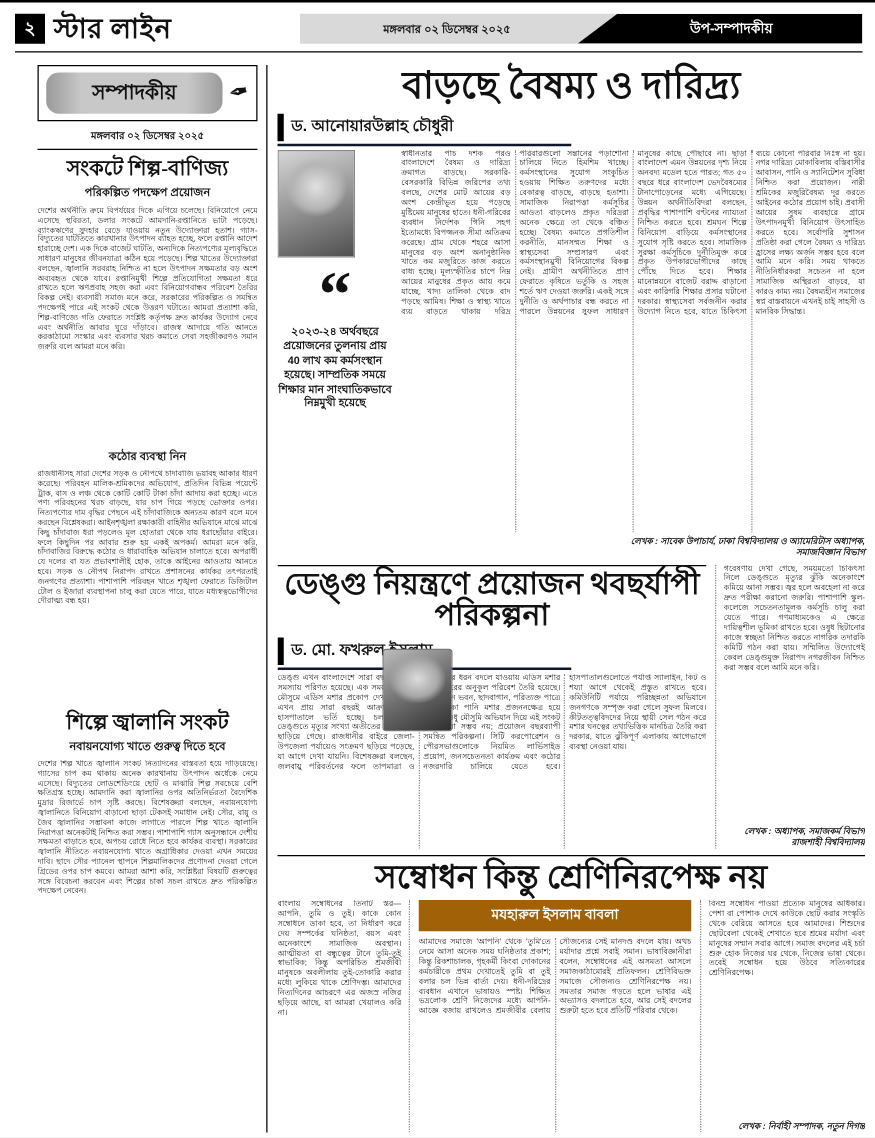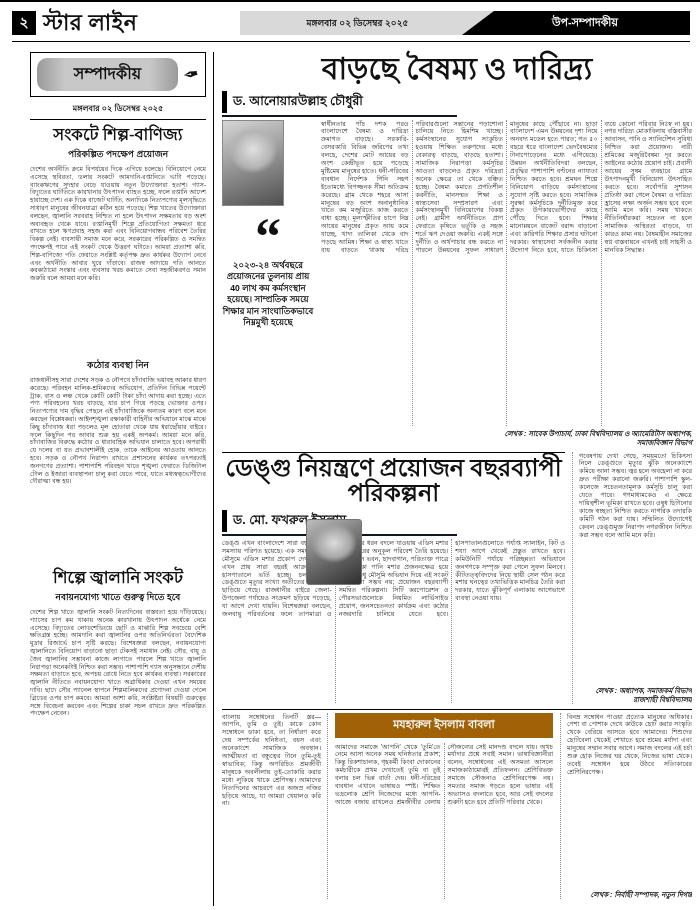--- a/index.html
+++ b/index.html
@@ -148,34 +148,35 @@
             <div class="quote-mark">“</div>
             <div class="quote-text">২০২৩-২৪ অর্থবছরে প্রয়োজনের তুলনায় প্রায় 40 লাখ কম কর্মসংস্থান হয়েছে। সাম্প্রতিক সময়ে শিক্ষার মান সাংঘাতিকভাবে নিম্নমুখী হয়েছে</div>
           </div>
           <div class="a1-text cols">স্বাধীনতার পাঁচ দশক পরও বাংলাদেশে বৈষম্য ও দারিদ্র্য ক্রমাগত বাড়ছে। সরকারি-বেসরকারি বিভিন্ন জরিপের তথ্য বলছে, দেশের মোট আয়ের বড় অংশ কেন্দ্রীভূত হয়ে পড়েছে মুষ্টিমেয় মানুষের হাতে। ধনী-গরিবের ব্যবধান নির্দেশক গিনি সহগ ইতোমধ্যে বিপজ্জনক সীমা অতিক্রম করেছে। গ্রাম থেকে শহরে আসা মানুষের বড় অংশ অনানুষ্ঠানিক খাতে কম মজুরিতে কাজ করতে বাধ্য হচ্ছে। মূল্যস্ফীতির চাপে নিম্ন আয়ের মানুষের প্রকৃত আয় কমে যাচ্ছে, খাদ্য তালিকা থেকে বাদ পড়ছে আমিষ। শিক্ষা ও স্বাস্থ্য খাতে ব্যয় বাড়তে থাকায় দরিদ্র পরিবারগুলো সন্তানের পড়াশোনা চালিয়ে নিতে হিমশিম খাচ্ছে। কর্মসংস্থানের সুযোগ সংকুচিত হওয়ায় শিক্ষিত তরুণদের মধ্যে বেকারত্ব বাড়ছে, বাড়ছে হতাশা। সামাজিক নিরাপত্তা কর্মসূচির আওতা বাড়লেও প্রকৃত দরিদ্ররা অনেক ক্ষেত্রে তা থেকে বঞ্চিত হচ্ছে। বৈষম্য কমাতে প্রগতিশীল করনীতি, মানসম্মত শিক্ষা ও স্বাস্থ্যসেবা সম্প্রসারণ এবং কর্মসংস্থানমুখী বিনিয়োগের বিকল্প নেই। গ্রামীণ অর্থনীতিতে প্রাণ ফেরাতে কৃষিতে ভর্তুকি ও সহজ শর্তে ঋণ দেওয়া জরুরি। একই সঙ্গে দুর্নীতি ও অর্থপাচার বন্ধ করতে না পারলে উন্নয়নের সুফল সাধারণ মানুষের কাছে পৌঁছাবে না। ছাড়া বাংলাদেশ এমন উন্নয়নের দৃশ্য নিয়ে অনবদ্য মডেল হতে পারত; গত ৫০ বছরে ধরে বাংলাদেশ ভেদবৈষম্যের টানাপোড়েনের মধ্যে এগিয়েছে। উন্নয়ন অর্থনীতিবিদরা বলছেন, প্রবৃদ্ধির পাশাপাশি বণ্টনের ন্যায্যতা নিশ্চিত করতে হবে। শ্রমঘন শিল্পে বিনিয়োগ বাড়িয়ে কর্মসংস্থানের সুযোগ সৃষ্টি করতে হবে। সামাজিক সুরক্ষা কর্মসূচিকে দুর্নীতিমুক্ত করে প্রকৃত উপকারভোগীদের কাছে পৌঁছে দিতে হবে। শিক্ষার মানোন্নয়নে বাজেট বরাদ্দ বাড়ানো এবং কারিগরি শিক্ষার প্রসার ঘটানো দরকার। স্বাস্থ্যসেবা সর্বজনীন করার উদ্যোগ নিতে হবে, যাতে চিকিৎসা ব্যয়ে কোনো পরিবার নিঃস্ব না হয়। নগর দারিদ্র্য মোকাবিলায় বস্তিবাসীর আবাসন, পানি ও স্যানিটেশন সুবিধা নিশ্চিত করা প্রয়োজন। নারী শ্রমিকের মজুরিবৈষম্য দূর করতে আইনের কঠোর প্রয়োগ চাই। প্রবাসী আয়ের সুষম ব্যবহারে গ্রামে উৎপাদনমুখী বিনিয়োগ উৎসাহিত করতে হবে। সর্বোপরি সুশাসন প্রতিষ্ঠা করা গেলে বৈষম্য ও দারিদ্র্য হ্রাসের লক্ষ্য অর্জন সম্ভব হবে বলে আমি মনে করি। সময় থাকতে নীতিনির্ধারকরা সচেতন না হলে সামাজিক অস্থিরতা বাড়বে, যা কারও কাম্য নয়। বৈষম্যহীন সমাজের স্বপ্ন বাস্তবায়নে এখনই চাই সাহসী ও মানবিক সিদ্ধান্ত।</div>
         </div>
         <div class="author-note">লেখক : সাবেক উপাচার্য, ঢাকা বিশ্ববিদ্যালয় ও অ্যামেরিটাস অধ্যাপক, সমাজবিজ্ঞান বিভাগ</div>
       </div>
 
       <div class="a2">
         <div class="a2-left">
-          <div class="h2">ডেঙ্গু নিয়ন্ত্রণে প্রয়োজন বছরব্যাপী পরিকল্পনা</div>
+          <div class="h2">ডেঙ্গু নিয়ন্ত্রণে প্রয়োজন থবছর্যাপী পরিকল্পনা</div>
           <div class="byline-wrap">
             <div class="byline">ড. মো. ফখরুল ইসলাম</div>
           </div>
           <div class="a2-body cols">ডেঙ্গু এখন বাংলাদেশে সারা বছরের স্বাস্থ্য সমস্যায় পরিণত হয়েছে। এক সময় শুধু বর্ষা মৌসুমে এডিস মশার প্রকোপ দেখা গেলেও এখন প্রায় সারা বছরই আক্রান্ত রোগী হাসপাতালে ভর্তি হচ্ছে। চলতি বছর ডেঙ্গুতে মৃত্যুর সংখ্যা অতীতের সব রেকর্ড ছাড়িয়ে গেছে। রাজধানীর বাইরে জেলা-উপজেলা পর্যায়েও সংক্রমণ ছড়িয়ে পড়েছে, যা আগে দেখা যায়নি। বিশেষজ্ঞরা বলছেন, জলবায়ু পরিবর্তনের ফলে তাপমাত্রা ও বৃষ্টিপাতের ধরন বদলে যাওয়ায় এডিস মশার বংশবিস্তারের অনুকূল পরিবেশ তৈরি হয়েছে। নির্মাণাধীন ভবন, ছাদবাগান, পরিত্যক্ত পাত্রে জমে থাকা পানি মশার প্রজননক্ষেত্র হয়ে উঠছে। শুধু মৌসুমি অভিযান দিয়ে এই সংকট মোকাবিলা সম্ভব নয়; প্রয়োজন বছরব্যাপী সমন্বিত পরিকল্পনা। সিটি করপোরেশন ও পৌরসভাগুলোকে নিয়মিত লার্ভিসাইড প্রয়োগ, জনসচেতনতা কার্যক্রম এবং কঠোর নজরদারি চালিয়ে যেতে হবে। হাসপাতালগুলোতে পর্যাপ্ত স্যালাইন, কিট ও শয্যা আগে থেকেই প্রস্তুত রাখতে হবে। কমিউনিটি পর্যায়ে পরিচ্ছন্নতা অভিযানে জনগণকে সম্পৃক্ত করা গেলে সুফল মিলবে। কীটতত্ত্ববিদদের নিয়ে স্থায়ী সেল গঠন করে মশার ঘনত্বের তথ্যভিত্তিক মানচিত্র তৈরি করা দরকার, যাতে ঝুঁকিপূর্ণ এলাকায় আগেভাগে ব্যবস্থা নেওয়া যায়।</div>
           <div class="photo2"></div>
         </div>
         <div class="a2-right">
           <div class="a2-side">গবেষণায় দেখা গেছে, সময়মতো চিকিৎসা নিলে ডেঙ্গুতে মৃত্যুর ঝুঁকি অনেকাংশে কমিয়ে আনা সম্ভব। জ্বর হলে অবহেলা না করে দ্রুত পরীক্ষা করানো জরুরি। পাশাপাশি স্কুল-কলেজে সচেতনতামূলক কর্মসূচি চালু করা যেতে পারে। গণমাধ্যমকেও এ ক্ষেত্রে দায়িত্বশীল ভূমিকা রাখতে হবে। ওষুধ ছিটানোর কাজে স্বচ্ছতা নিশ্চিত করতে নাগরিক তদারকি কমিটি গঠন করা যায়। সম্মিলিত উদ্যোগেই কেবল ডেঙ্গুমুক্ত নিরাপদ নগরজীবন নিশ্চিত করা সম্ভব বলে আমি মনে করি।</div>
           <div class="author-note">লেখক : অধ্যাপক, সমাজকর্ম বিভাগ রাজশাহী বিশ্ববিদ্যালয়</div>
         </div>
       </div>
 
       <div class="a3">
+        <div class="h3">সম্বোধন কিন্তু শ্রেণিনিরপেক্ষ নয়</div>
         <div class="a3-body">
           <div class="a3-col1">বাংলায় সম্বোধনের তিনটি স্তর— আপনি, তুমি ও তুই। কাকে কোন সম্বোধনে ডাকা হবে, তা নির্ধারণ করে দেয় সম্পর্কের ঘনিষ্ঠতা, বয়স এবং অনেকাংশে সামাজিক অবস্থান। আত্মীয়তা বা বন্ধুত্বের টানে তুমি-তুই স্বাভাবিক; কিন্তু অপরিচিত শ্রমজীবী মানুষকে অবলীলায় তুই-তোকারি করার মধ্যে লুকিয়ে থাকে শ্রেণিদম্ভ। আমাদের নিত্যদিনের আচরণে এর অজস্র নজির ছড়িয়ে আছে, যা আমরা খেয়ালও করি না।</div>
           <div class="a3-mid">
             <div class="byline3-box">মযহারুল ইসলাম বাবলা</div>
             <div class="a3-mid-text cols">আমাদের সমাজে 'আপনি' থেকে 'তুমি'তে নেমে আসা অনেক সময় ঘনিষ্ঠতার প্রকাশ; কিন্তু রিকশাচালক, গৃহকর্মী কিংবা দোকানের কর্মচারীকে প্রথম দেখাতেই তুমি বা তুই বলার চল ভিন্ন বার্তা দেয়। ধনী-দরিদ্রের ব্যবধান এখানে ভাষায়ও স্পষ্ট। শিক্ষিত ভদ্রলোক শ্রেণি নিজেদের মধ্যে আপনি-আজ্ঞে বজায় রাখলেও শ্রমজীবীর বেলায় সৌজন্যের সেই মানদণ্ড বদলে যায়। অথচ মর্যাদার প্রশ্নে সবাই সমান। ভাষাবিজ্ঞানীরা বলেন, সম্বোধনের এই অসমতা আসলে সমাজকাঠামোরই প্রতিফলন। শ্রেণিবিভক্ত সমাজে সৌজন্যও শ্রেণিনিরপেক্ষ নয়। সমতার সমাজ গড়তে হলে ভাষার এই অভ্যাসও বদলাতে হবে, আর সেই বদলের শুরুটা হতে হবে প্রতিটি পরিবার থেকে।</div>
           </div>
           <div class="a3-col4">
             <div class="a3-col4-text">বিনম্র সম্বোধন পাওয়া প্রত্যেক মানুষের অধিকার। পেশা বা পোশাক দেখে কাউকে ছোট করার সংস্কৃতি থেকে বেরিয়ে আসতে হবে আমাদের। শিশুদের ছোটবেলা থেকেই শেখাতে হবে শ্রমের মর্যাদা এবং মানুষের সম্মান সবার আগে। সমাজ বদলের এই চর্চা শুরু হোক নিজের ঘর থেকে, নিজের ভাষা থেকে। তবেই সম্বোধন হয়ে উঠবে সত্যিকারের শ্রেণিনিরপেক্ষ।</div>
             <div class="author-note">লেখক : নির্বাহী সম্পাদক, নতুন দিগন্ত</div>
           </div>

